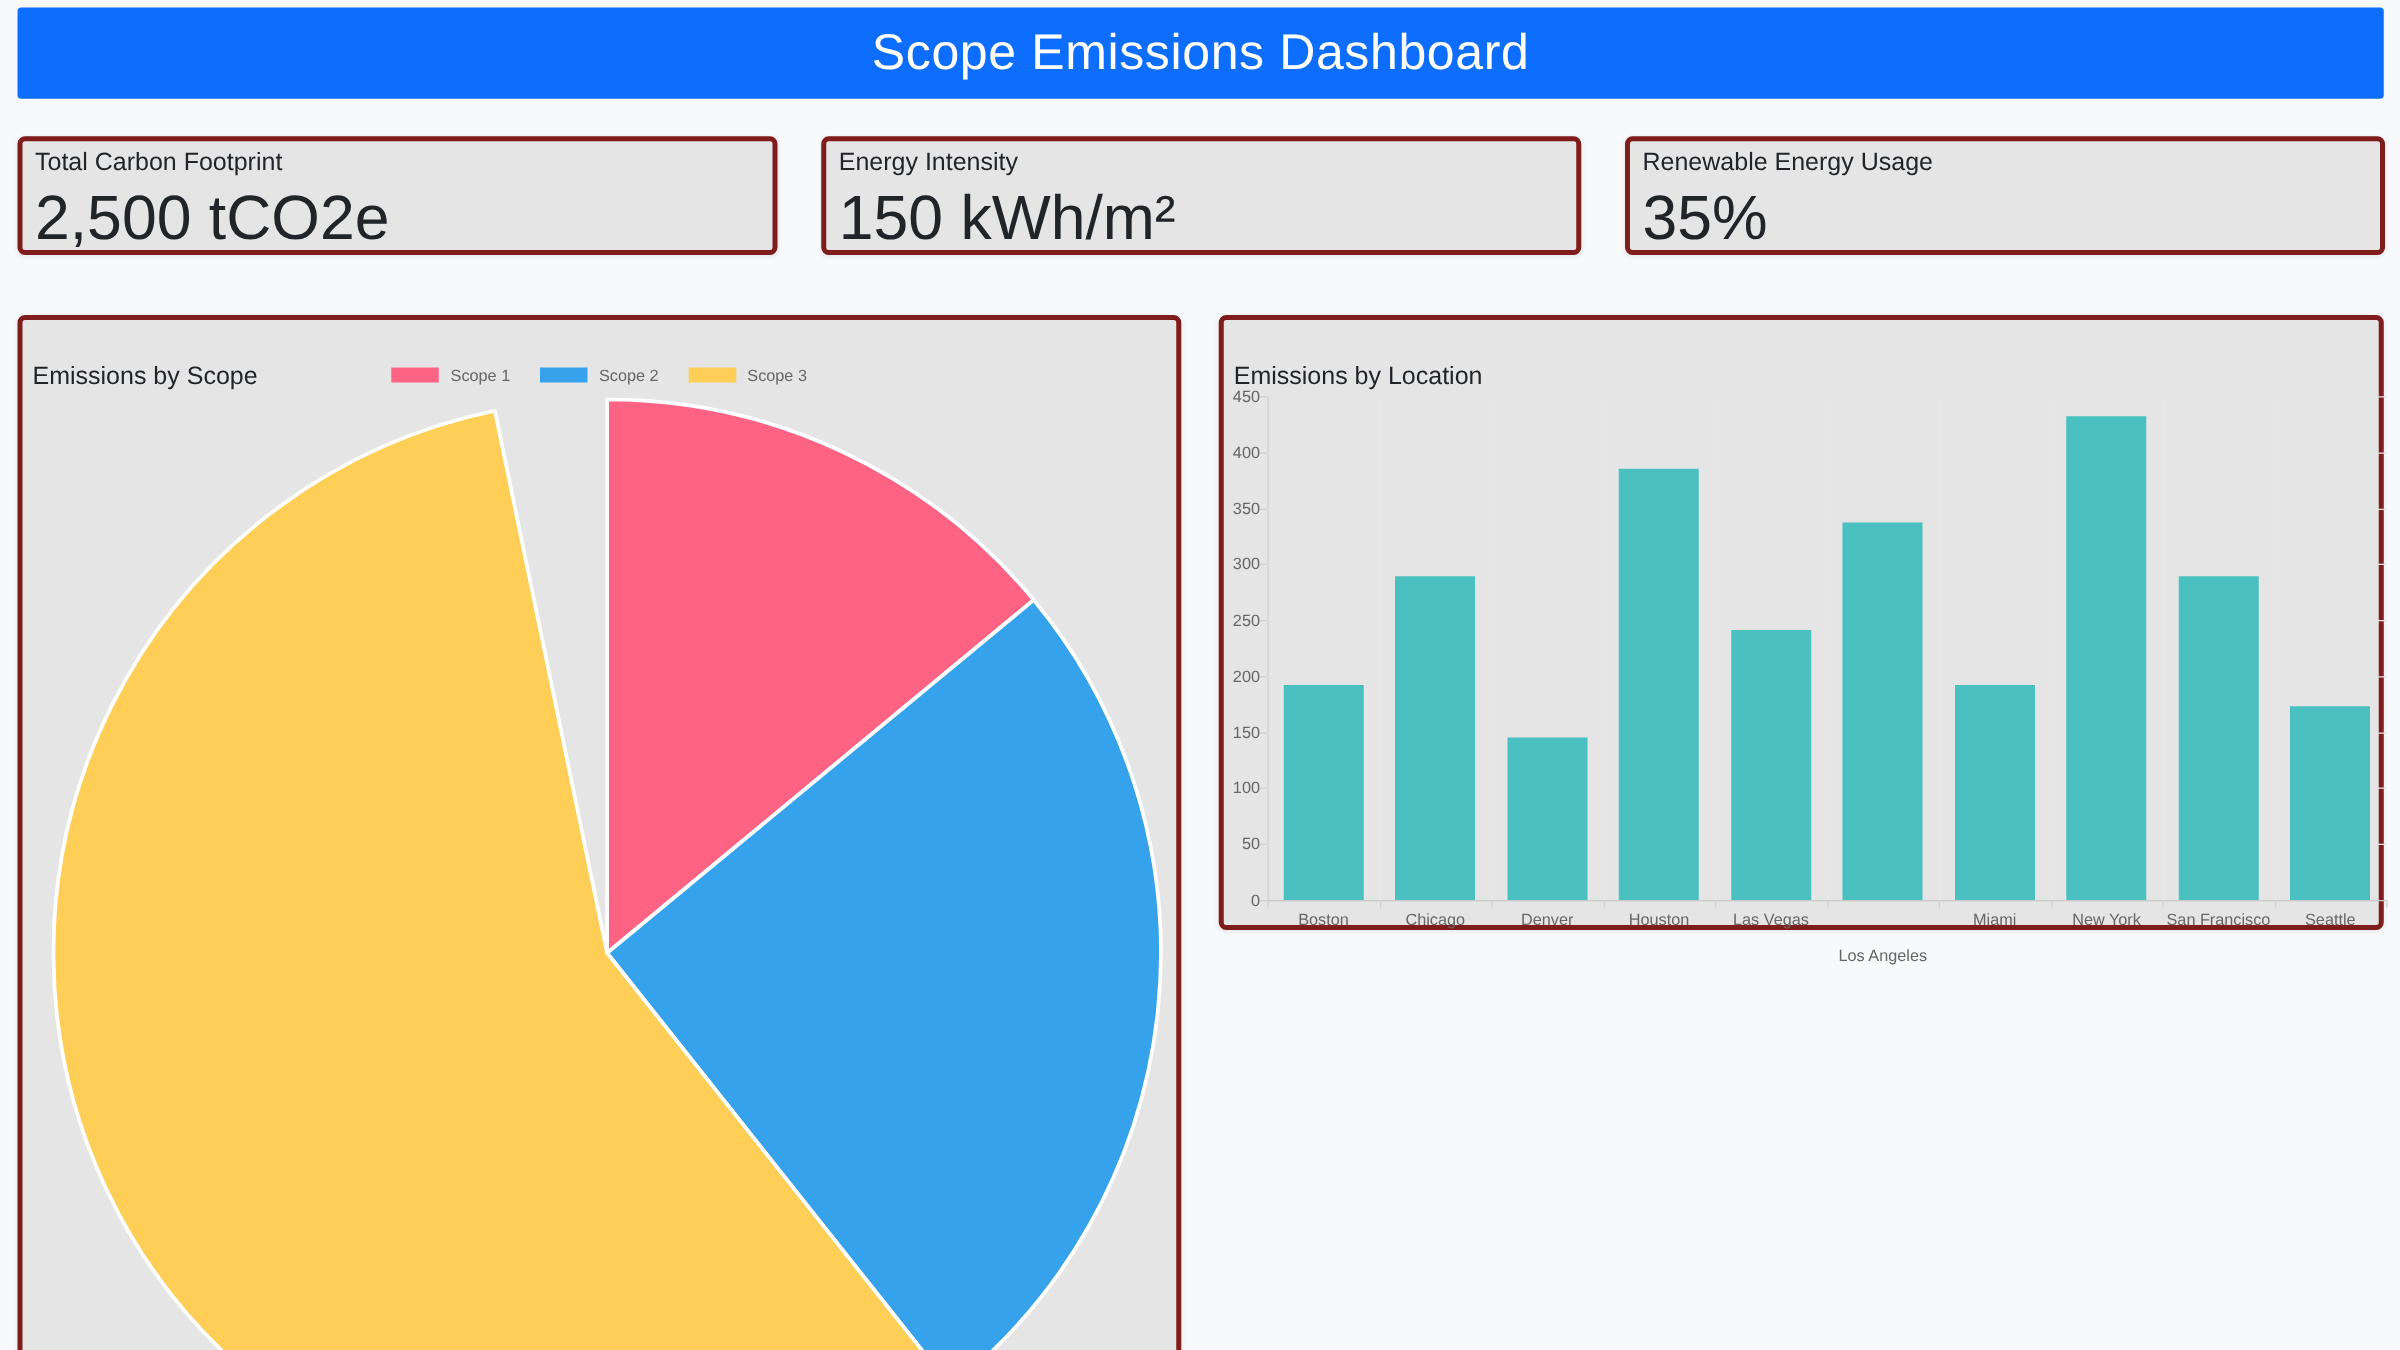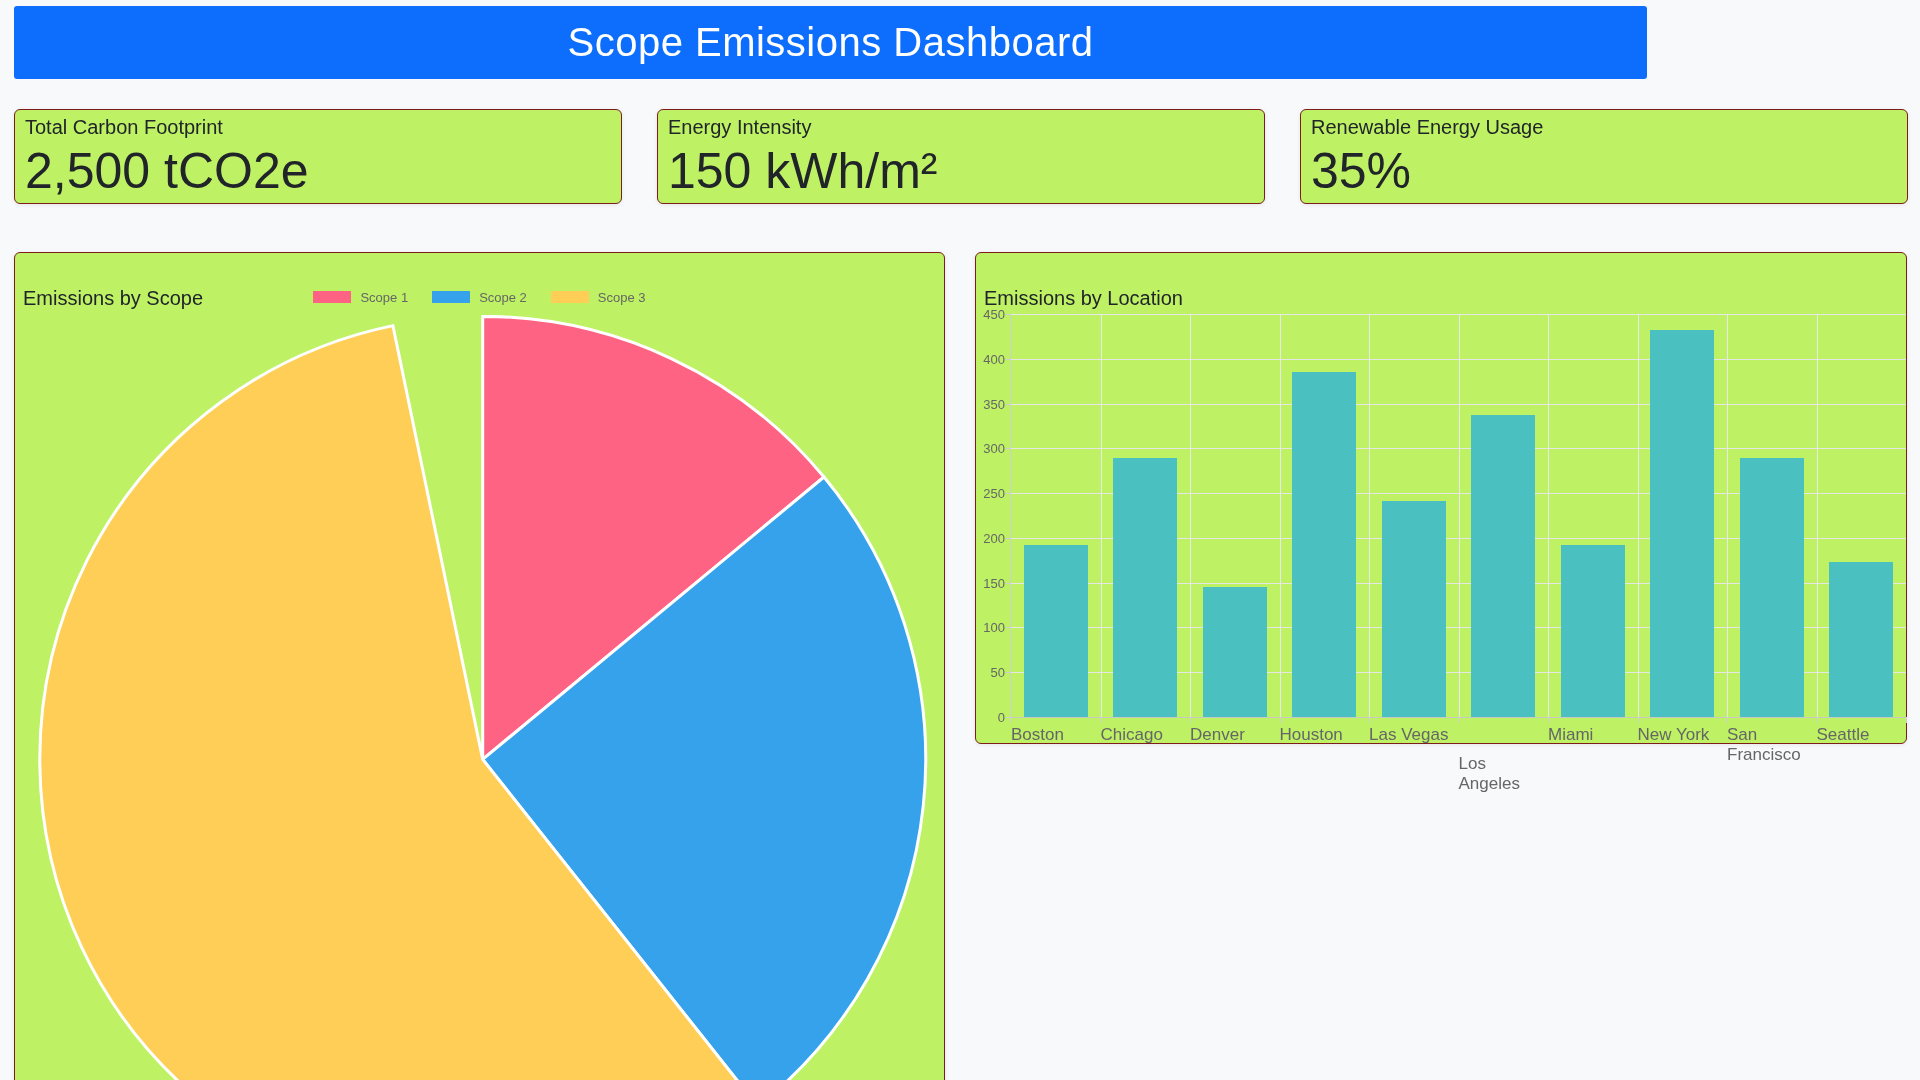--- a/index.html
+++ b/index.html
@@ -1,24 +1,24 @@
 <!DOCTYPE html>
 <html><head>
 <meta charset="utf-8">
 <style>
   * { margin:0; padding:0; box-sizing:border-box; }
   html,body { width:1920px; height:1080px; overflow:hidden; background:#f8f9fa;
               font-family:"Liberation Sans", sans-serif; color:#212529; }
   #root { position:relative; width:1920px; height:1080px; }
 
-  .header { position:absolute; left:14px; top:6px; width:1633px; height:73px;
+  .header { position:absolute; left:14px; top:6px; width:1893px; height:73px;
             border-radius:3px; display:flex; align-items:center; justify-content:center; }
   .header h1 { color:#fff; font-size:40px; font-weight:400; letter-spacing:.5px; }
 
-  .card { position:absolute; background:#bef264; border:1px solid #7f1d1d; border-radius:6px;
+  .card { position:absolute; background:#e5e5e5; border:4px solid #7f1d1d; border-radius:6px;
           box-shadow:0 1px 4px rgba(0,0,0,0.08); }
   .kpi { top:109px; height:95px; width:608px; padding:6px 10px; }
   .kpi .kpi-label { font-size:20px; font-weight:400; }
   .kpi .kpi-value { font-size:50px; font-weight:400; margin-top:6px; line-height:1.05; }
 
   .panel-title { position:absolute; left:8px; top:3px; font-size:20px; font-weight:400;margin-top:31px; }
 
   .legend-row { position:absolute; top:36px; left:0; right:0; height:16px;
                 display:flex; align-items:center; justify-content:center; gap:24px; }
   .legend-item { display:flex; align-items:center; gap:9px; cursor:pointer; }
@@ -32,21 +32,21 @@
   #plot { position:absolute; left:35px; top:61px; width:895px; height:403px; }
   .gridline-h { position:absolute; left:0; width:100%; height:1px; background:#e6e6e6; }
   .gridline-v { position:absolute; top:0; width:1px; height:100%; background:#e9e9e9; }
   .axis-line-y { position:absolute; left:0; top:0; width:1px; height:100%; background:#cfcfcf; }
   .axis-line-x { position:absolute; left:0; bottom:-1px; width:100%; height:1px; background:#c8c8c8; }
   .tick-y { position:absolute; width:6px; height:1px; left:-6px; background:#cfcfcf; }
   .tick-x { position:absolute; width:1px; height:6px; background:#cfcfcf; }
   .ytick-label { position:absolute; right:901px; transform:translateY(-50%);
                  font-size:13px; color:#666; text-align:right; width:60px; }
   .bar { position:absolute; bottom:0; cursor:pointer; }
-  .cat-label { position:absolute; top:411px; font-size:17px; color:#666; text-align:left; }
+  .cat-label { position:absolute; top:411px; font-size:13px; color:#666; text-align:center; }
 </style>
 </head>
 <body>
 
 <div id="root">
 
   <div class="header" style="background: rgb(13, 110, 253);">
     <h1>Scope Emissions Dashboard</h1>
   </div>
 

